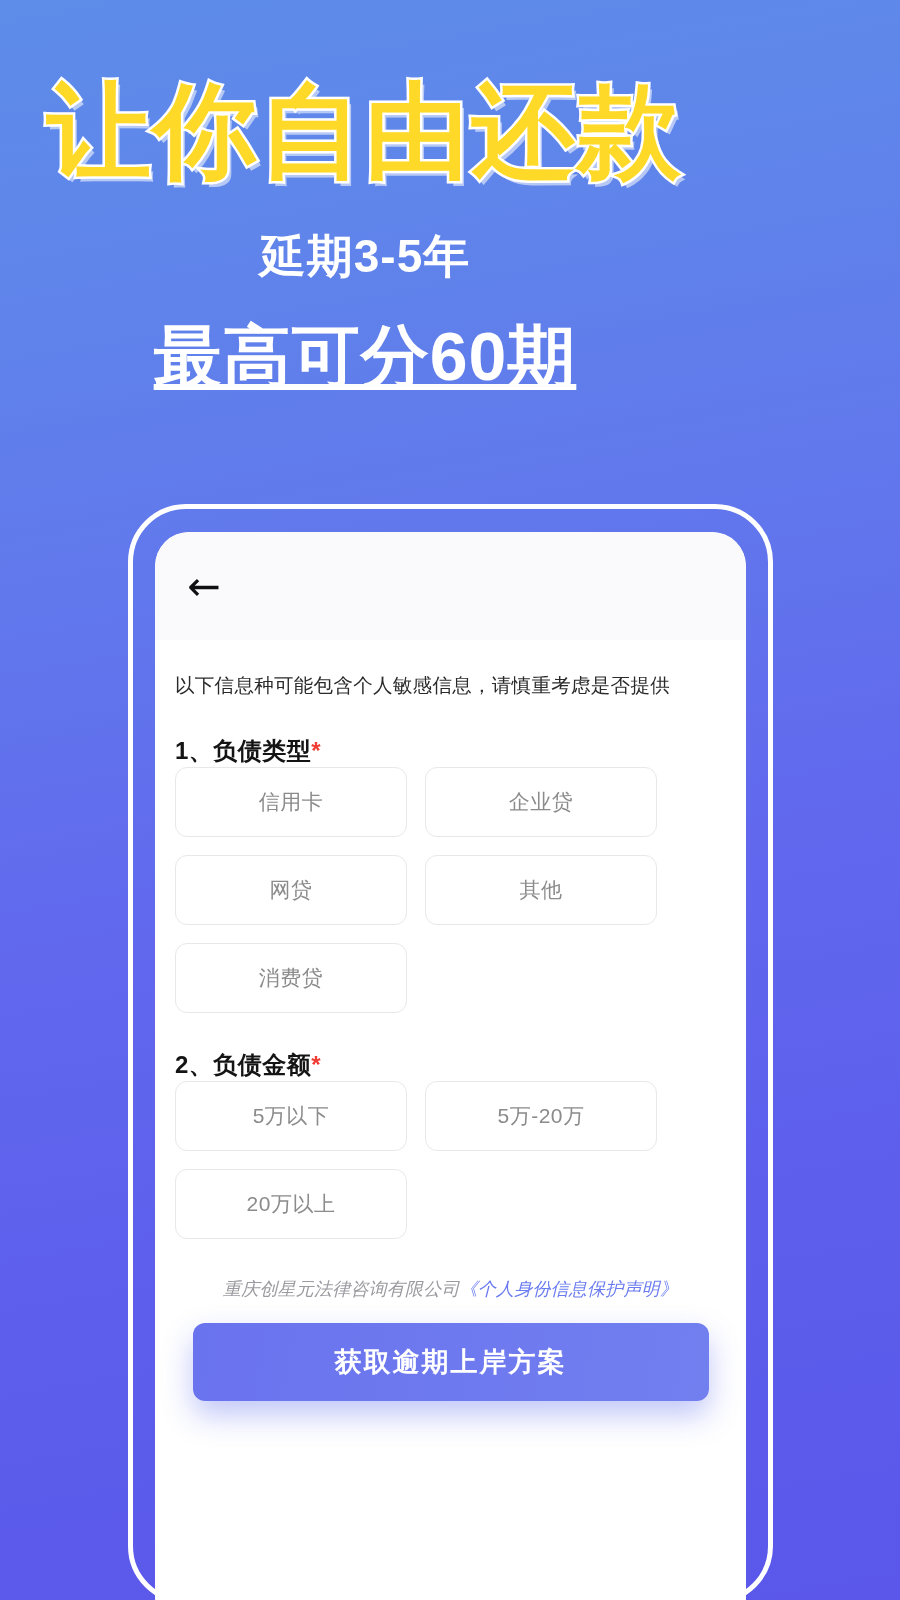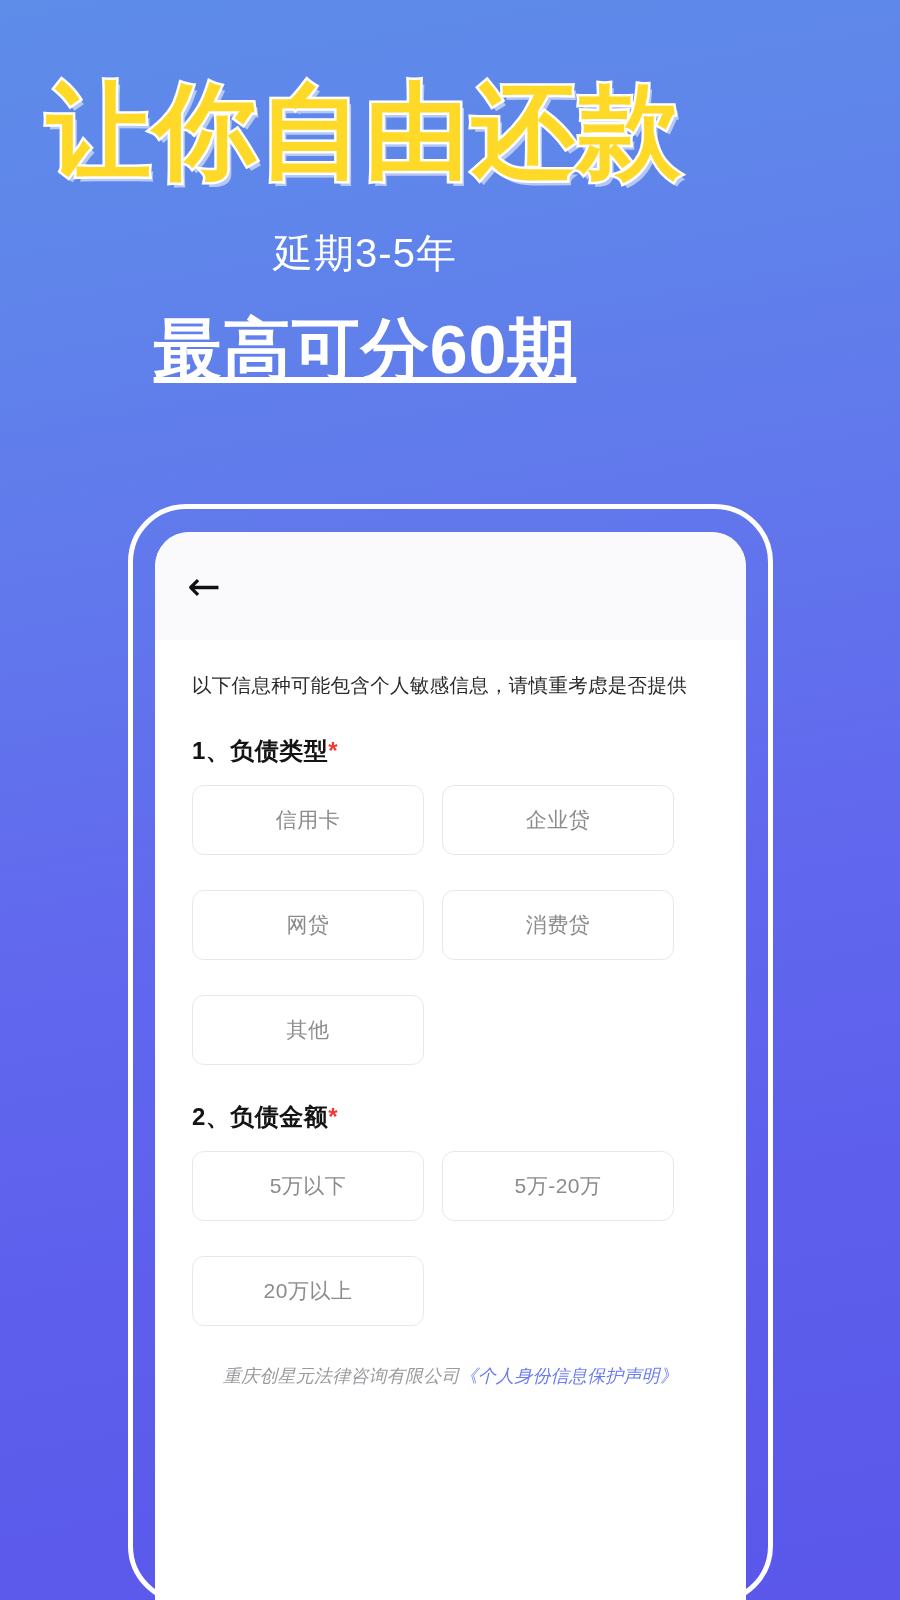--- a/index.html
+++ b/index.html
@@ -24,22 +24,22 @@
     font-weight:bold;
     line-height:1.15;
     letter-spacing:2px;
     color:#ffd927;
     -webkit-text-stroke:5px #ffffff;
     paint-order:stroke fill;
     text-shadow:4px 5px 0 rgba(255,255,255,0.55);
   }
   .sub1{
     margin-top:34px;
-    font-size:40px;
-    font-weight:normal;
+    font-size:46px;
+    font-weight:bold;
     color:#ffffff;
     letter-spacing:1px;
   }
   .sub2{
     margin-top:24px;
     font-size:68px;
     font-weight:bold;
     color:#ffffff;
     letter-spacing:1px;
     text-decoration:underline;
@@ -72,43 +72,42 @@
   .back-arrow{
     position:absolute;
     left:28px; top:34px;
     width:42px; height:40px;
     display:flex; align-items:center; justify-content:center;
     font-size:40px; line-height:1;
     color:#101010;
     font-family:"DejaVu Sans",sans-serif;
   }
 
-  .app-body{ padding:0 37px; background:#ffffff; }
+  .app-body{ padding:0 20px; background:#ffffff; }
 
   .notice{
     margin-top:32px;
     font-size:19.5px;
     color:#2a2a2a;
     letter-spacing:0.3px;
     white-space:nowrap;
   }
 
   .section{ margin-top:36px; }
   .section-title{
     font-size:24px;
     font-weight:bold;
     color:#141414;
     letter-spacing:0.5px;
   }
   .req{ color:#ef3b32; font-weight:bold; }
 
   .options{
-    margin-top:18px;
     display:flex; flex-wrap:wrap;
-    gap:35px 18px;
+    gap:18px 18px;
   }
   .option{
     width:232px; height:70px;
     border:1.5px solid #e8e8e8;
     border-radius:12px;
     background:#ffffff;
     display:flex; align-items:center; justify-content:center;
     font-size:21px;
     color:#8b8b8b;
     letter-spacing:0.5px;
@@ -158,31 +157,32 @@
   <div class="app-body">
 
     <div class="notice">以下信息种可能包含个人敏感信息，请慎重考虑是否提供</div>
 
     <div class="section">
       <div class="section-title"><span>1、负债类型</span><span class="req">*</span></div>
       <div class="options">
         <div class="option">信用卡</div>
         <div class="option">企业贷</div>
         <div class="option">网贷</div>
+        <div class="option">其他</div>
         <div class="option">消费贷</div>
-        <div class="option">其他</div>
       </div>
     </div>
 
     <div class="section">
       <div class="section-title"><span>2、负债金额</span><span class="req">*</span></div>
       <div class="options">
         <div class="option">5万以下</div>
         <div class="option">5万-20万</div>
         <div class="option">20万以上</div>
       </div>
     </div>
 
     <div class="legal"><span>重庆创星元法律咨询有限公司</span><span class="link">《个人身份信息保护声明》</span></div>
 
+    <button class="cta">获取逾期上岸方案</button>
 
   </div>
 </div>
 
 </body></html>

